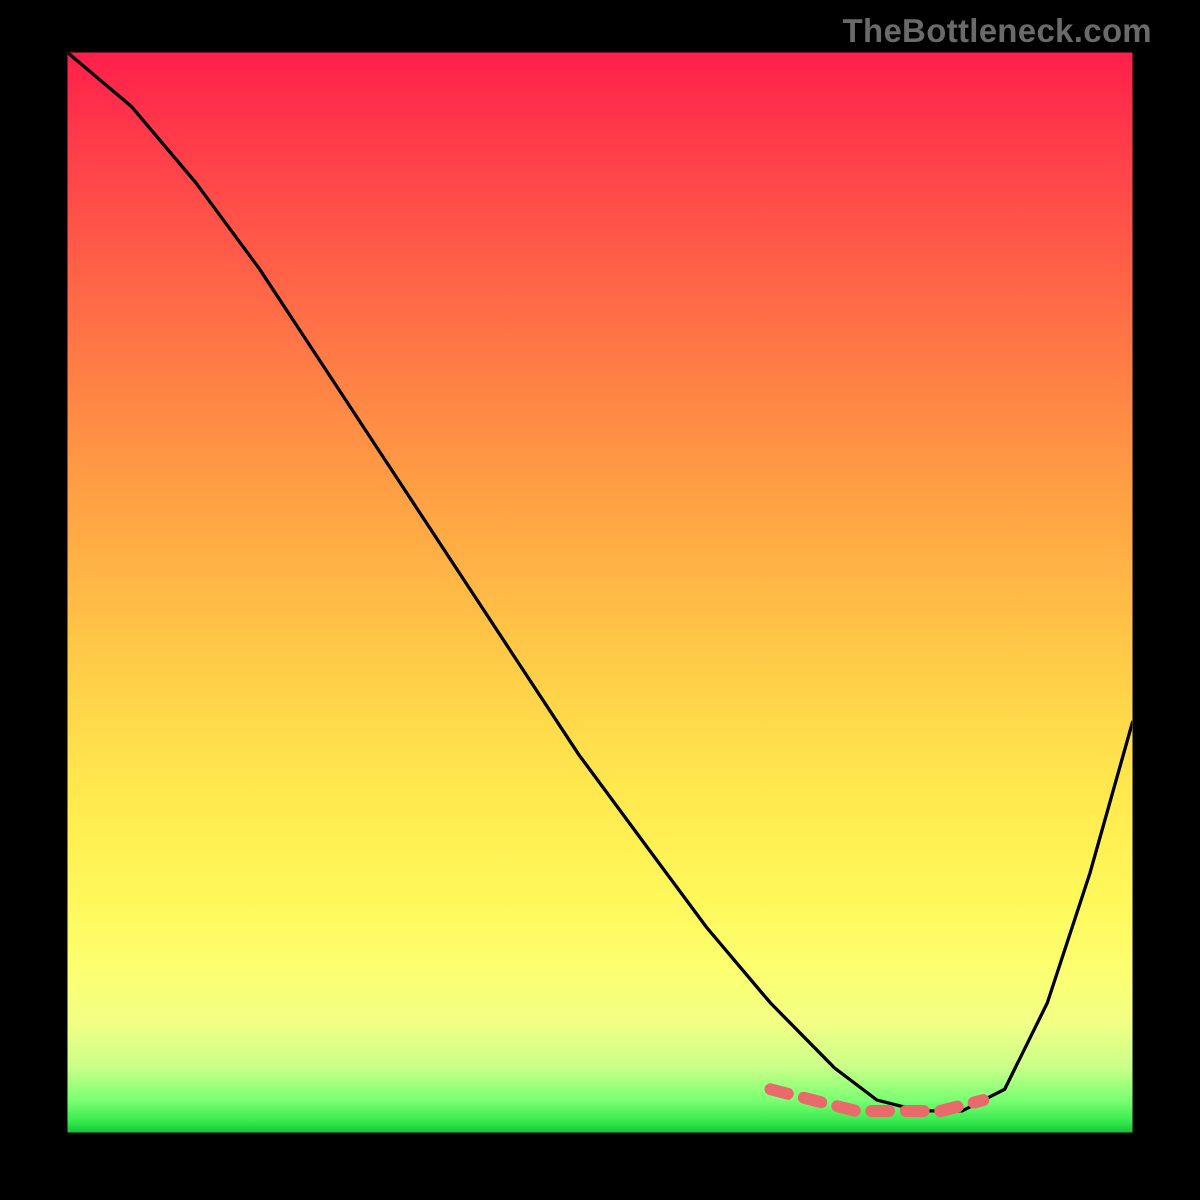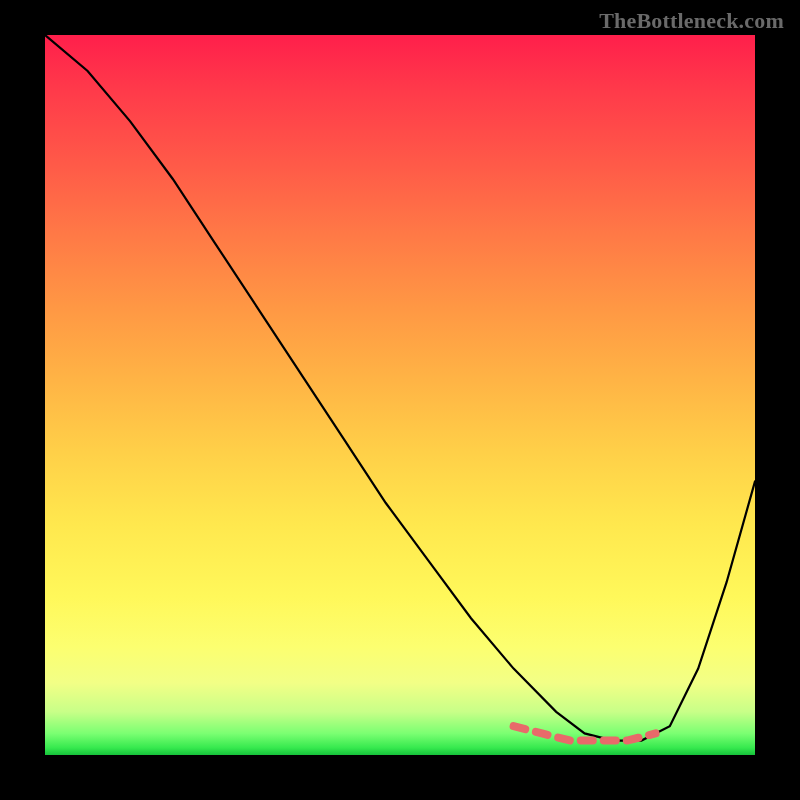--- a/index.html
+++ b/index.html
@@ -38,27 +38,26 @@
       #fcff70 85%,
       #f2ff86 90%,
       #c8ff88 94%,
       #7bff72 97%,
       #36e94e 99%,
       #16c33b 100%);
   }
   .watermark {
     position: absolute;
     top: 8px;
-    right: 16px;
+    right: 32px;
     color: #6a6a6a;
     font-size: 22px;
     font-weight: 600;
     letter-spacing: 0.2px;
     user-select: none;
-    font-family: Liberation Serif, serif;
   }
   svg.curve {
     position: absolute;
     left: 0;
     top: 0;
     width: 710px;
     height: 720px;
   }
   .curve-path {
     fill: none;

